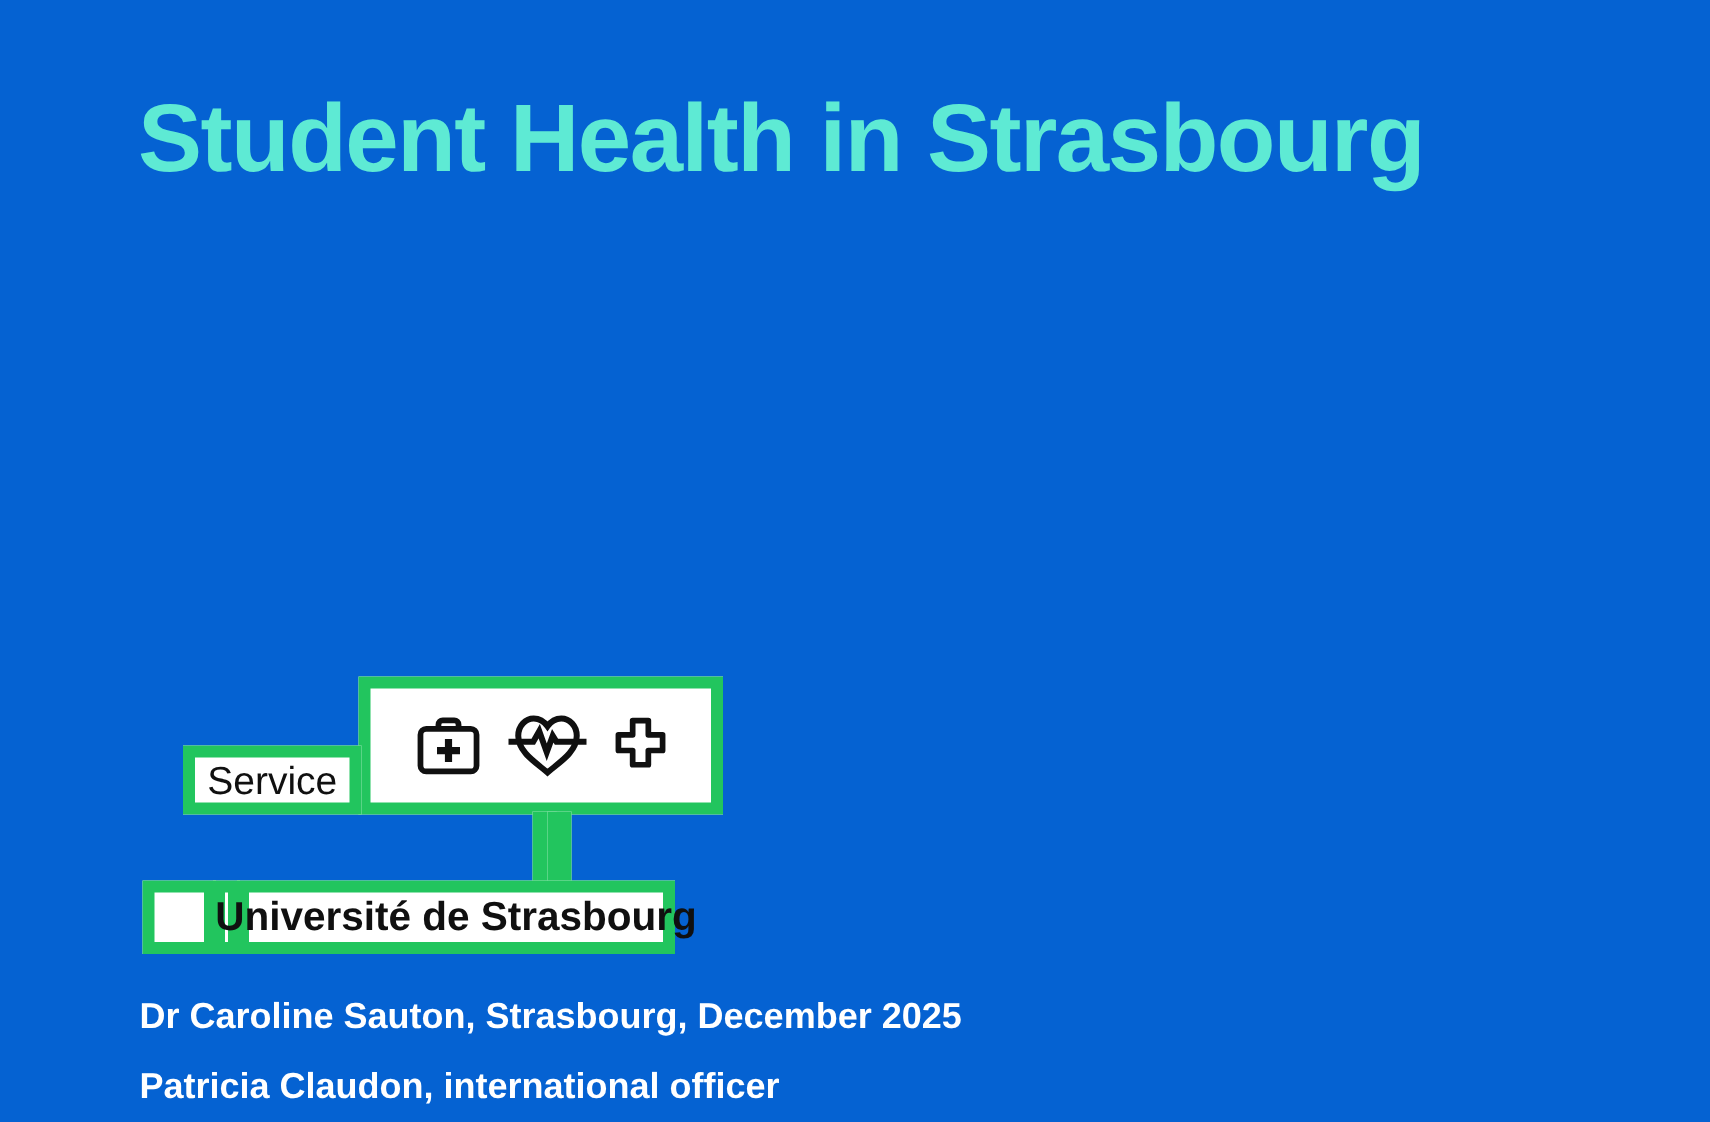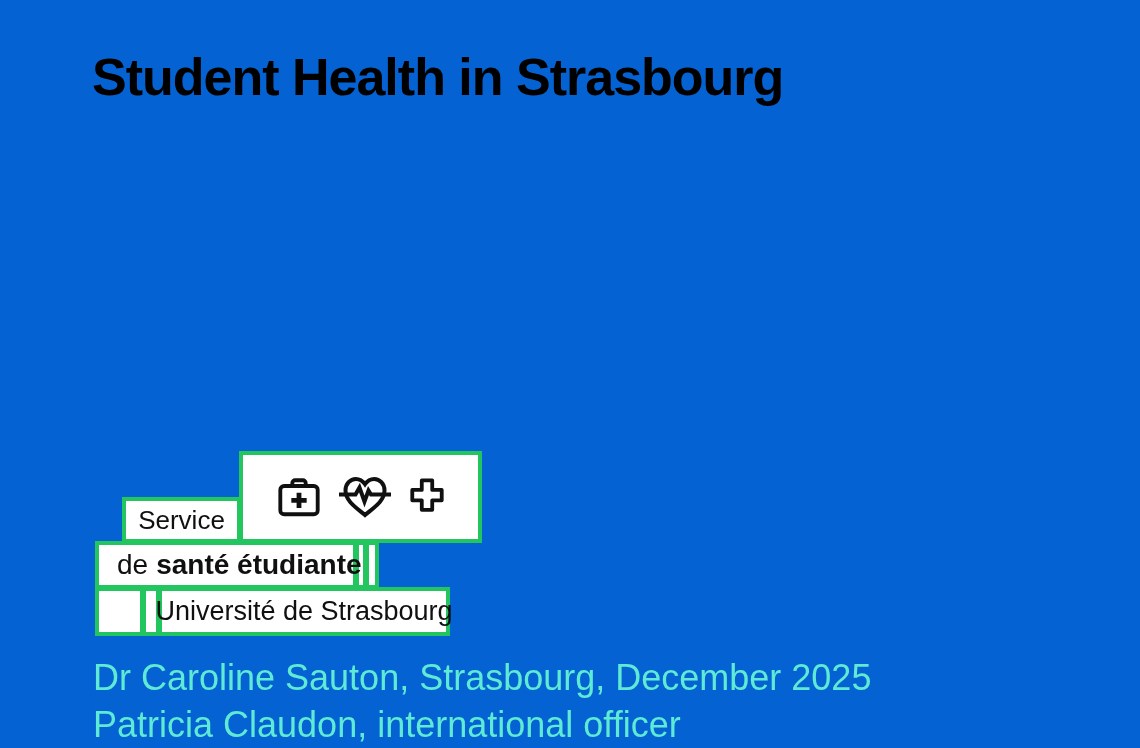--- a/index.html
+++ b/index.html
@@ -6,34 +6,34 @@
   body {
     width: 1140px; height: 748px;
     background: #0562d2;
     overflow: hidden;
     font-family: "Liberation Sans", sans-serif;
   }
   .slide { position: relative; width: 1140px; height: 748px; }
 
   .title {
     position: absolute; left: 92px; top: 14px;
-    font-size: 52px; font-weight: 800; letter-spacing: -1px;
-    color: #000000; line-height: 1.1; white-space: nowrap;
+    font-size: 64px; font-weight: 800; letter-spacing: -1px;
+    color: #5eead4; line-height: 1.1; white-space: nowrap;
   }
   .subtitle {
     position: absolute; left: 93px; top: 112px;
     font-size: 60px; font-weight: 300;
     color: #ffffff; line-height: 104px; white-space: nowrap;
   }
 
   
   .logo { position: absolute; left: 95px; top: 451px; width: 392px; height: 186px; }
   .lg-box {
     position: absolute; background: #ffffff;
-    border: 4px solid #22c55e; box-sizing: border-box;
+    border: 8px solid #22c55e; box-sizing: border-box;
     color: #101010;
   }
   .lg-icons {
     left: 144px; top: 0; width: 243px; height: 92px;
     display: flex; align-items: center; justify-content: center; gap: 15px;
   }
   .lg-service {
     left: 27px; top: 46px; width: 119px; height: 46px;
     display: flex; align-items: center; justify-content: center;
     font-size: 26px;
@@ -44,28 +44,28 @@
     font-size: 28px; gap: 8px; white-space: nowrap;
   }
   .lg-sante .bold { font-weight: 700; }
   .lg-strip-a { left: 260px; top: 90px; width: 12px; height: 48px; }
   .lg-strip-b { left: 270px; top: 90px; width: 14px; height: 48px; }
   .lg-seg-a  { left: 0;  top: 136px; width: 49px; height: 49px; }
   .lg-seg-b  { left: 47px; top: 136px; width: 18px; height: 49px; }
   .lg-univ {
     left: 63px; top: 136px; width: 292px; height: 49px;
     display: flex; align-items: center; justify-content: center;
-    font-size: 27px; white-space: nowrap;
+    font-size: 27px; white-space: nowrap; font-weight: bold;
   }
   .lg-icon svg { display: block; }
 
   .footer {
     position: absolute; left: 93px; top: 654px;
-    font-size: 36px; font-weight: 400;
-    color: #5eead4; line-height: 47px; white-space: nowrap;
+    font-size: 24px; font-weight: 700;
+    color: #ffffff; line-height: 47px; white-space: nowrap;
   }
 </style>
 </head>
 <body style="background: rgb(5, 98, 210);">
 
 <div class="slide">
 
   <h1 class="title">Student Health in Strasbourg</h1>
 
 
@@ -91,24 +91,20 @@
         </svg>
       </span>
     </div>
 
     <div class="lg-box lg-service">
       <span>Service</span>
     </div>
 
     <div class="lg-box lg-strip-a"></div>
     <div class="lg-box lg-strip-b"></div>
-    <div class="lg-box lg-sante">
-      <span>de</span>
-      <span class="bold">santé étudiante</span>
-    </div>
 
     <div class="lg-box lg-seg-a"></div>
     <div class="lg-box lg-seg-b"></div>
     <div class="lg-box lg-univ">
       <span>Université de Strasbourg</span>
     </div>
 
   </div>
 
   <div class="footer">

